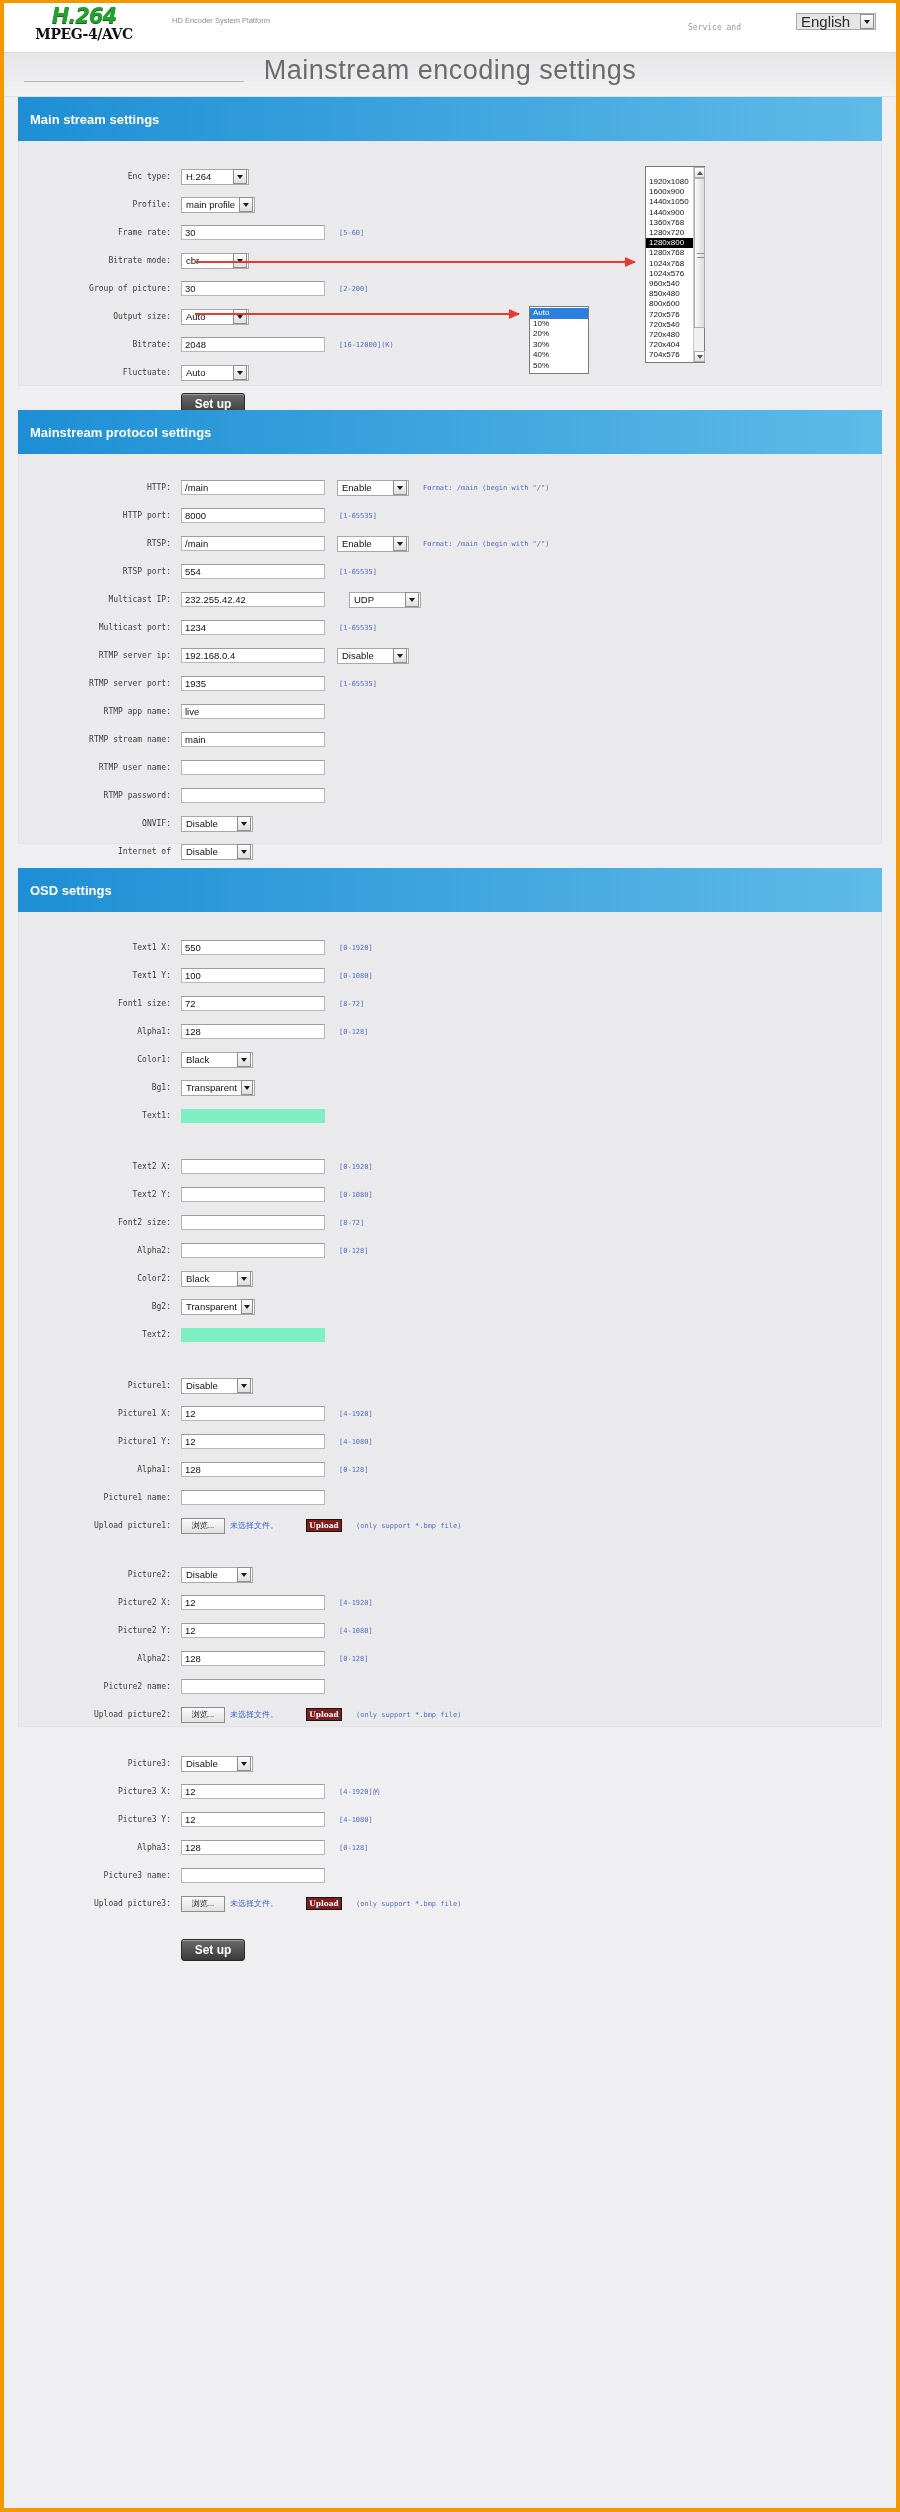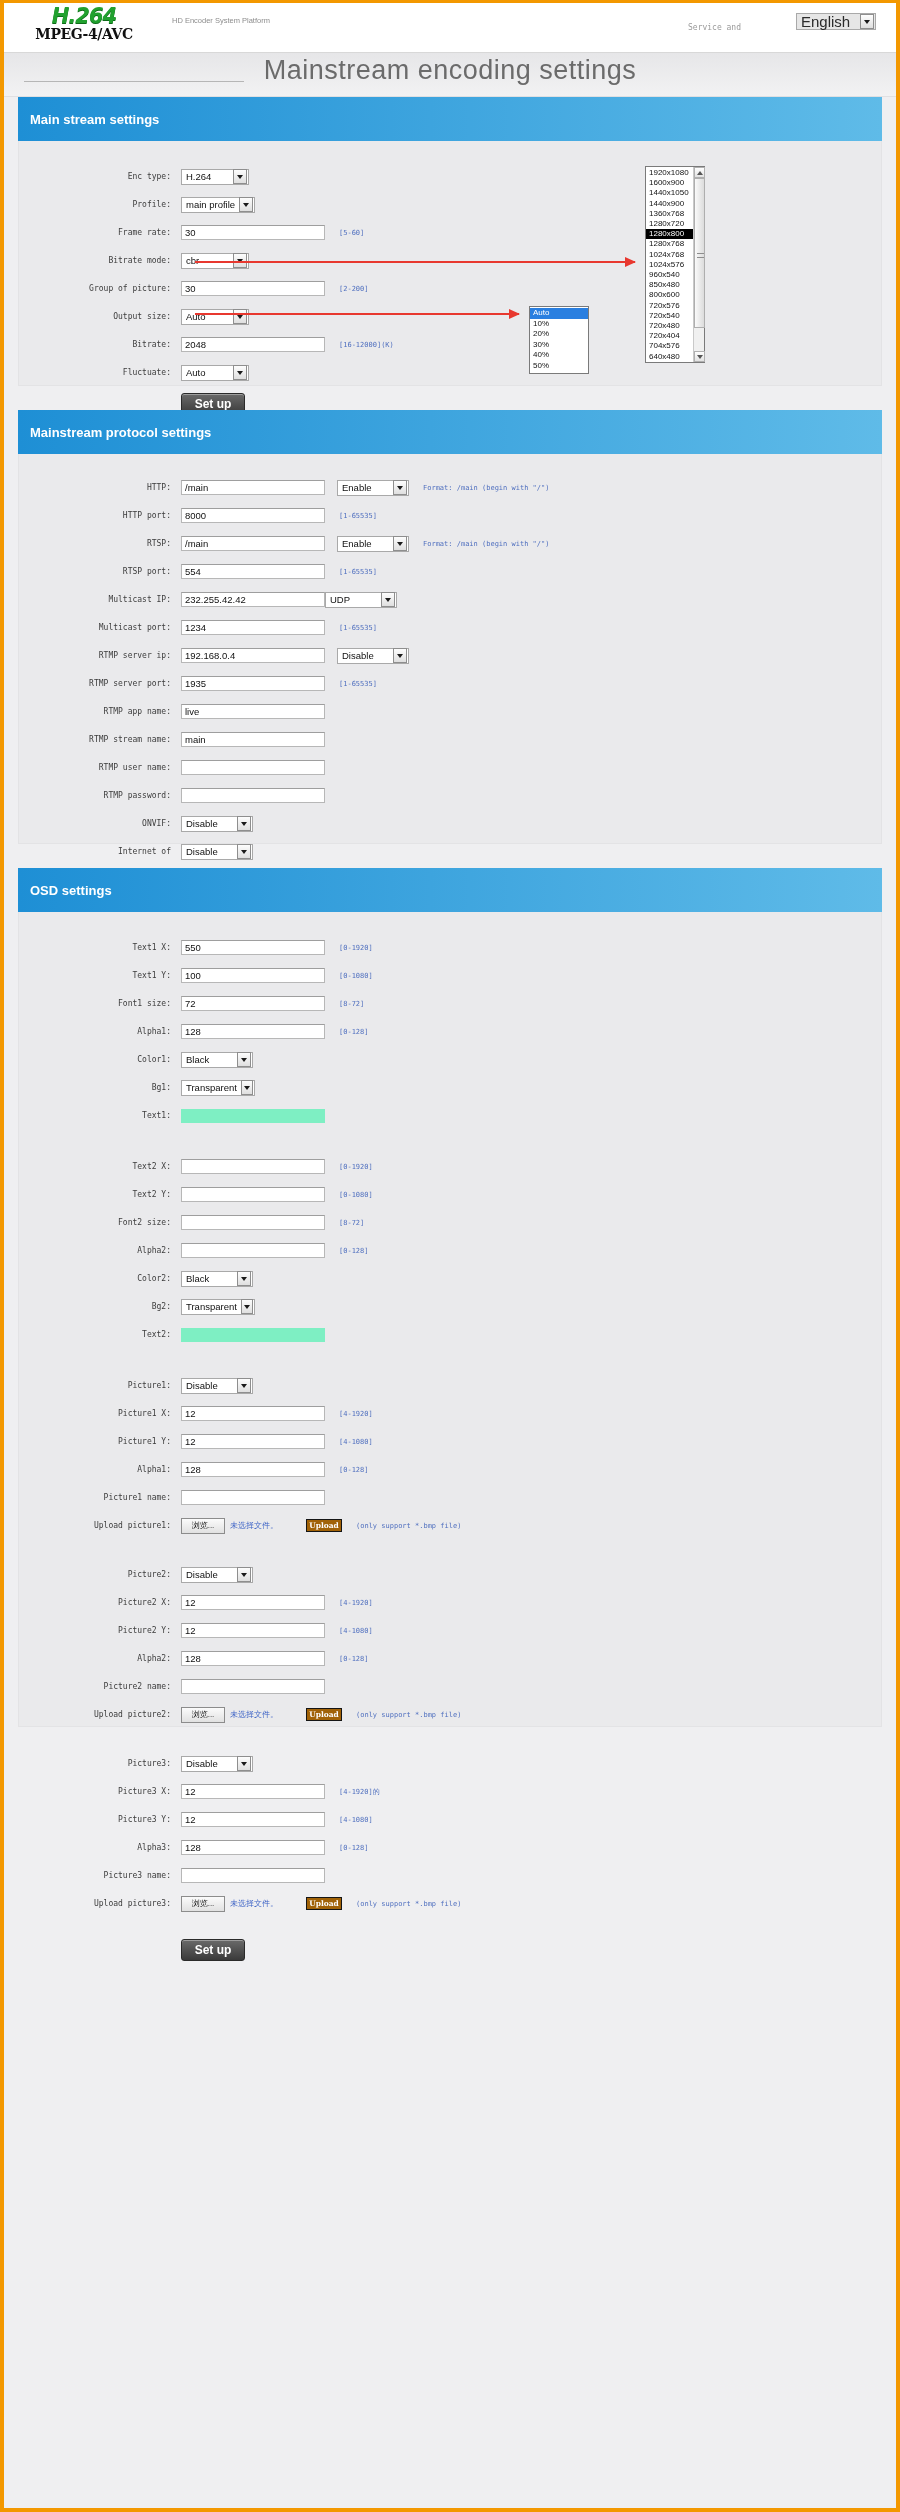--- a/index.html
+++ b/index.html
@@ -201,21 +201,21 @@
 
   
   .reslist {
     position:absolute;
     left:626px; top:25px;
     width:60px; height:197px;
     background:#ffffff;
     border:1px solid #7a7a7a;
     display:flex;
   }
-  .reslist .items { flex:1; overflow:hidden; padding-top:1px; }
+  .reslist .items { flex:1; overflow:hidden; padding-top:10px; }
   .reslist .it {
     font-size:8px; line-height:10.2px;
     padding-left:3px;
     color:#111111;
     white-space:nowrap;
     font-family:"Liberation Sans", sans-serif;
   }
   .reslist .it.sel-item { background:#000000; color:#ffffff; }
   .sbar {
     width:11px;
@@ -280,21 +280,21 @@
   .nofile {
     margin-left:5px;
     font-size:8px;
     color:#3d63c6;
     font-family:"Liberation Sans", sans-serif;
     white-space:nowrap;
   }
   .upload-btn {
     margin-left:28px;
     width:36px;height:13px;
-    background:#a16207;
+    background:#7f1d1d;
     border:1px solid #151515;
     color:#ffffff;
     font-family:"DejaVu Serif", serif;
     font-weight:bold;
     font-size:7.5px;
     display:flex;align-items:center;justify-content:center;
   }
 </style>
 </head>
 <body>
@@ -480,21 +480,21 @@
           <div style="height: 9px;"></div>
           <div class="row">
             <span class="lbl">RTSP port:</span>
             <span class="txtfield">554</span>
             <span class="hint">[1-65535]</span>
           </div>
           <div style="height: 9px;"></div>
           <div class="row">
             <span class="lbl">Multicast IP:</span>
             <span class="txtfield">232.255.42.42</span>
-            <span class="sel w-lg" style="margin-left: 0;">
+            <span class="sel w-lg" style="margin-left: 24px;">
               <span class="txt">UDP</span>
               <span class="arrow-box"></span>
             </span>
           </div>
           <div style="height: 9px;"></div>
           <div class="row">
             <span class="lbl">Multicast port:</span>
             <span class="txtfield">1234</span>
             <span class="hint">[1-65535]</span>
           </div>

